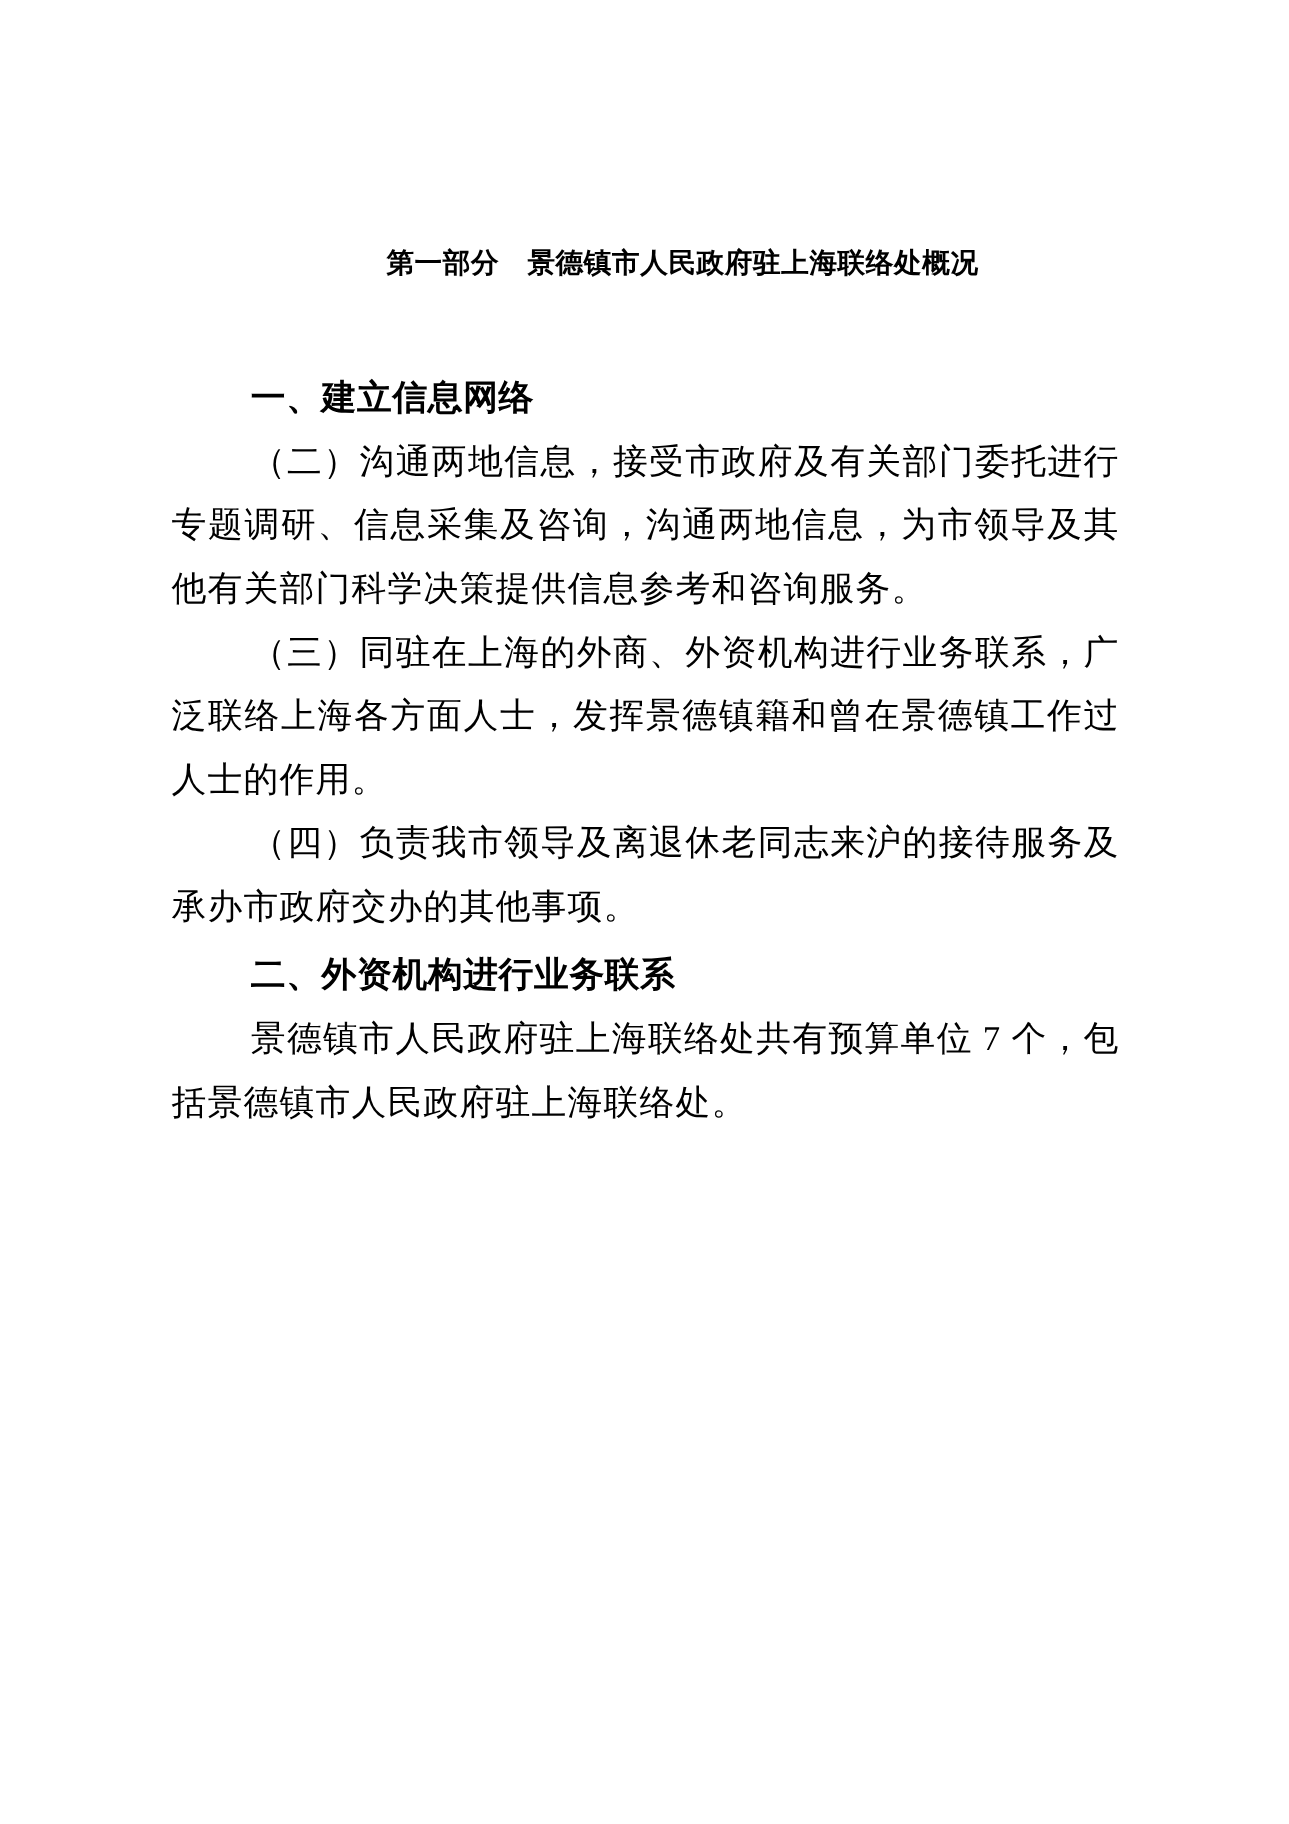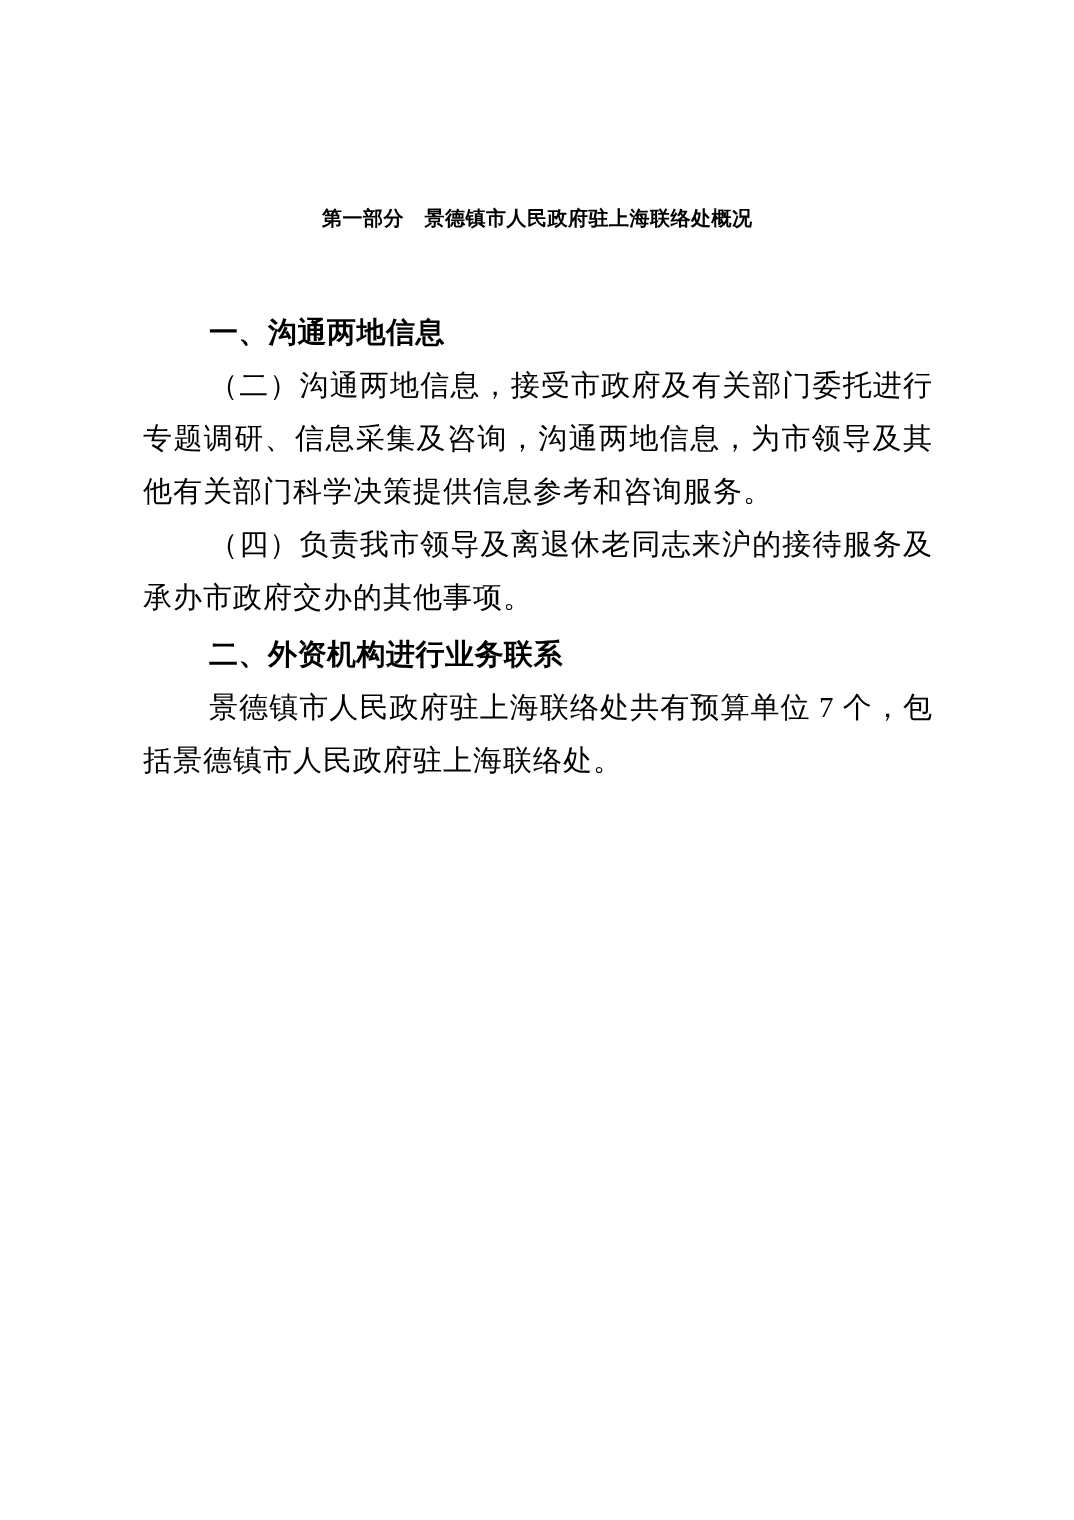--- a/index.html
+++ b/index.html
@@ -19,23 +19,23 @@
 
   .content {
     position: absolute;
     left: 143px;
     top: 193px;
     width: 790px;
   }
 
   
   .doc-title {
-    font-family: Liberation Mono, monospace;
+    font-family: Liberation Serif, serif;
     font-weight: bold;
-    font-size: 20px;
+    font-size: 23px;
     line-height: 53px;
     padding-left: 179px;
     white-space: nowrap;
     letter-spacing: 0.5px;
   }
 
   
   .section-heading {
     font-family: "Liberation Sans", sans-serif;
     font-weight: bold;
@@ -65,22 +65,23 @@
 </style>
 </head>
 <body>
 
 <div class="page">
   <div class="content">
 
     <div class="doc-title">第一部分　景德镇市人民政府驻上海联络处概况</div>
 
     <div class="section section-first">
-      <div class="section-heading">一、沟通两地信息</div>
+      <div class="section-heading">一、建立信息网络</div>
       <p class="para">（二）沟通两地信息，接受市政府及有关部门委托进行专题调研、信息采集及咨询，沟通两地信息，为市领导及其他有关部门科学决策提供信息参考和咨询服务。</p>
+      <p class="para">（三）同驻在上海的外商、外资机构进行业务联系，广泛联络上海各方面人士，发挥景德镇籍和曾在景德镇工作过人士的作用。</p>
       <p class="para">（四）负责我市领导及离退休老同志来沪的接待服务及承办市政府交办的其他事项。</p>
     </div>
 
     <div class="section section-second">
       <div class="section-heading">二、外资机构进行业务联系</div>
       <p class="para">景德镇市人民政府驻上海联络处共有预算单位 7 个，包括景德镇市人民政府驻上海联络处。</p>
     </div>
 
   </div>
 </div>

